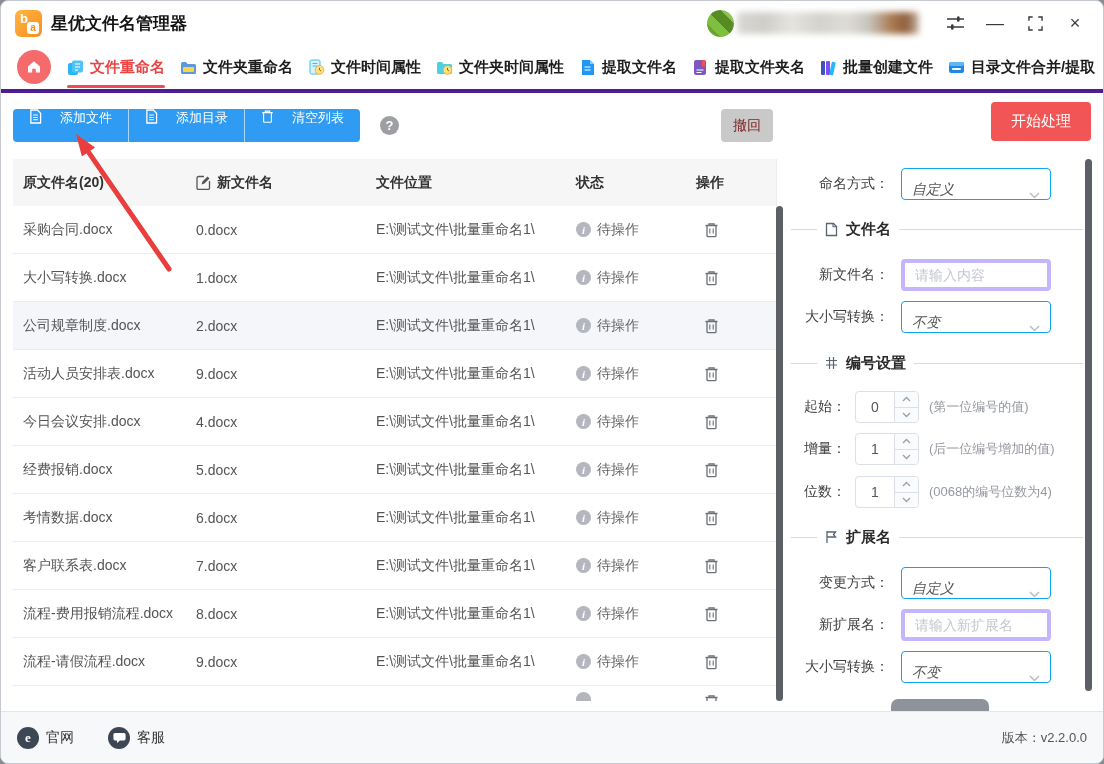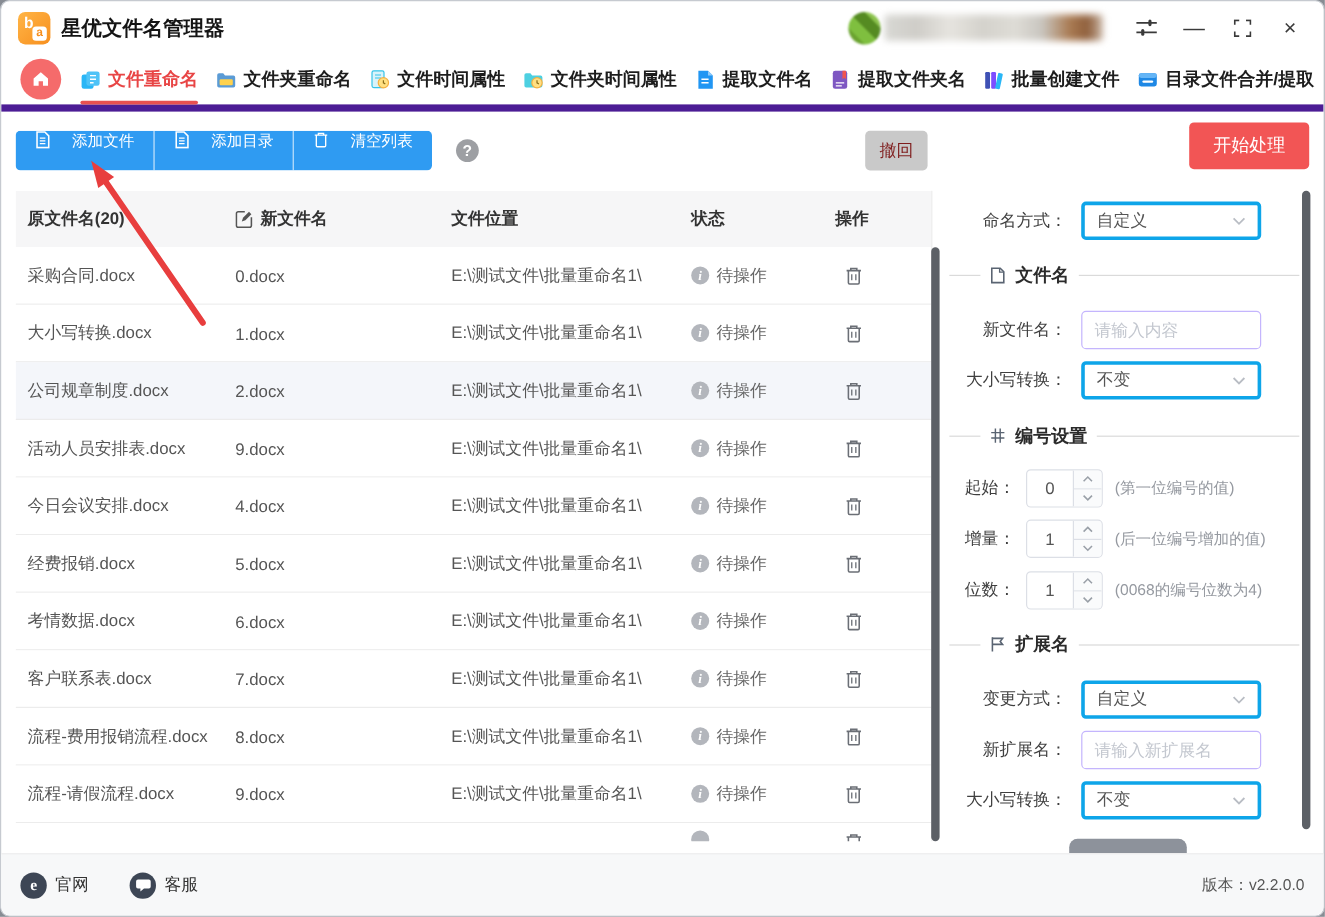--- a/index.html
+++ b/index.html
@@ -24,21 +24,21 @@
             background:linear-gradient(45deg,#6aa32f 25%,#7fbf3f 25%,#7fbf3f 50%,#558b22 50%,#558b22 75%,#8cc34d 75%);
             filter:blur(.7px); }
   .blur-strip { flex:1; height:22px; margin-left:3px; border-radius:3px;
             background:linear-gradient(90deg,#d8d8d4,#cfcdc8 15%,#e6e4df 30%,#d4d2cc 45%,#dedcd6 60%,#c9c6c0 72%,#a97a52 85%,#8f5f3c 93%,#c9b6a6);
             filter:blur(3px); }
   .win-btn { width:28px; height:28px; display:flex; align-items:center; justify-content:center;
              color:#3a3a3a; font-size:18px; margin-left:12px; cursor:pointer; }
 
   
   .tabbar { position:absolute; top:44px; left:0; right:0; height:48px; display:flex;
-            align-items:center; padding:0 16px; border-bottom:6px solid #4c1d95; }
+            align-items:center; padding:0 16px; border-bottom:4px solid #4c1d95; }
   .home-btn { width:34px; height:34px; border-radius:50%; background:#f56b6b; flex:none;
               display:flex; align-items:center; justify-content:center; margin-right:16px; cursor:pointer; }
   .tab { position:relative; height:48px; display:flex; align-items:center; gap:6px;
          font-size:15px; font-weight:bold; color:#1d1d1d; margin-right:15px; white-space:nowrap; cursor:pointer; }
   .tab.active { color:#e84545; }
   .tab.active::after { content:""; position:absolute; left:0; right:0; bottom:3px; height:3px;
                        border-radius:2px; background:#e85050; }
   .tab-ico { display:flex; flex:none; }
 
   
@@ -75,24 +75,24 @@
   .table-scrollbar { position:absolute; left:775px; top:205px; width:7px; height:495px;
                      background:#5c6066; border-radius:4px; }
   .panel-scrollbar { position:absolute; left:1084px; top:158px; width:7px; height:532px;
                      background:#5c6066; border-radius:4px; }
 
   
   .panel { position:absolute; left:790px; top:148px; width:292px; height:562px; overflow:hidden; font-size:14px; }
   .prow { display:flex; align-items:center; height:32px; }
   .plabel { width:98px; flex:none; text-align:right; color:#3f3f3f; margin-right:12px; white-space:nowrap; }
   .plabel.sm { width:55px; margin-right:9px; }
-  .sel { width:150px; height:32px; border:3px solid #0ea5e9; border-radius:4px; background:#fff;
-         display:flex; align-items:center; justify-content:space-between; padding:0 10px;
-         color:#555; cursor:pointer; }
-  .tin { width:150px; height:32px; border:1px solid #c4b5fd; border-radius:4px; padding:0 10px;
+  .sel { width:150px; height:32px; border:1px solid #0ea5e9; border-radius:4px; background:#fff;
+         display:flex; align-items:flex-end; justify-content:space-between; padding:0 10px;
+         color:#555; cursor:pointer;font-style:italic; }
+  .tin { width:150px; height:32px; border:4px solid #c4b5fd; border-radius:4px; padding:0 10px;
          color:#555; font-size:14px; font-family:inherit; }
   .tin::placeholder { color:#c3c7cf; }
   .sec { display:flex; align-items:center; height:30px; gap:8px; }
   .sec .ln { height:1px; background:#dadada; }
   .sec .ln.l { width:26px; }
   .sec .ln.r { flex:1; }
   .sec .ttl { font-weight:bold; font-size:15px; color:#2b2b2b; }
   .spin { width:64px; height:32px; border:1px solid #dcdfe6; border-radius:4px; display:flex;
           overflow:hidden; flex:none; }
   .spin .val { flex:1; display:flex; align-items:center; justify-content:center; color:#555; }

